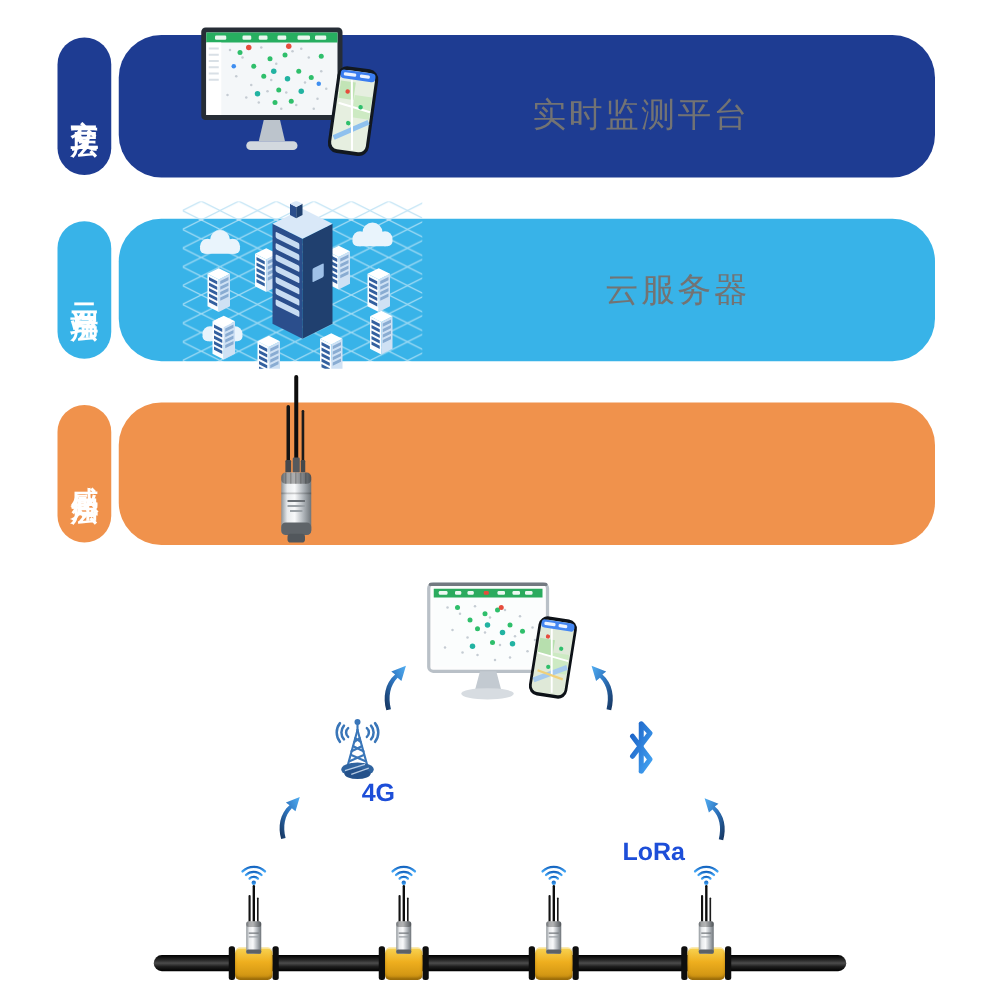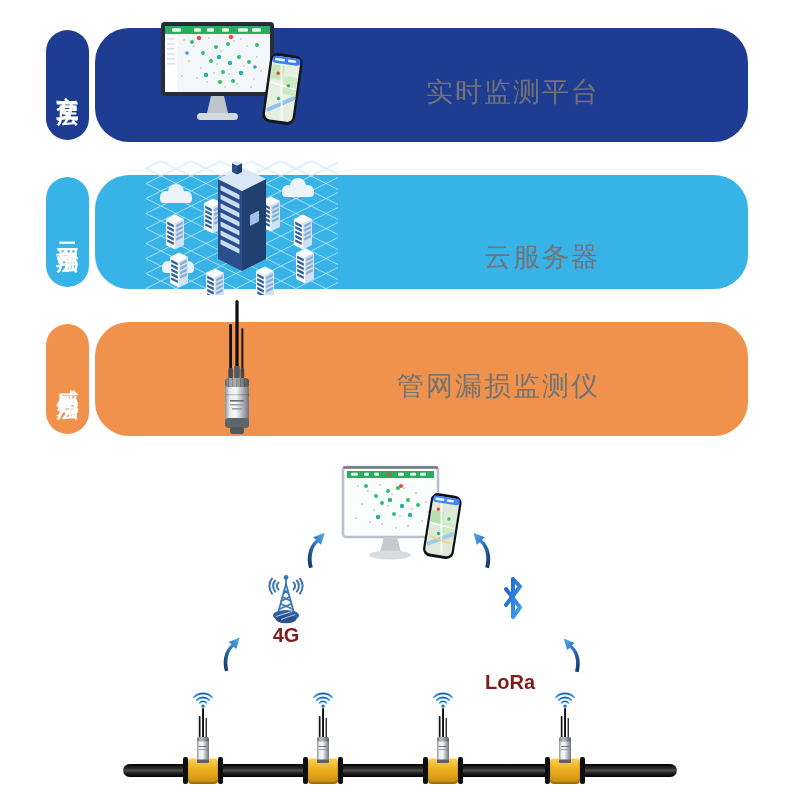--- a/index.html
+++ b/index.html
@@ -16,25 +16,25 @@
   .pill{position:absolute;left:46px;width:43px;height:110px;border-radius:22px;
         display:flex;align-items:center;justify-content:center;color:#fff;font-weight:700;font-size:22px;}
   .p1{top:30px;background:#1e3c92;}
   .p2{top:177px;background:#38b3e8;}
   .p3{top:324px;background:#f0924c;}
   .pill span{writing-mode:vertical-rl;text-orientation:upright;letter-spacing:5px;line-height:1;}
 
   .banner-label{position:absolute;width:280px;text-align:right;color:#737373;
                 font-weight:400;font-size:27px;letter-spacing:2px;}
   .l1{left:320px;top:74px;}
-  .l2{left:320px;top:239px;}
+  .l2{left:320px;top:214px;}
   .l3{left:320px;top:368px;}
 
   
-  .link-label{position:absolute;text-align:center;color:#7f1d1d;font-weight:800;font-size:20px;}
+  .link-label{position:absolute;text-align:right;color:#1d4ed8;font-weight:800;font-size:20px;}
   .ll-4g{left:256px;top:624px;width:60px;}
   .ll-lora{left:472px;top:627px;width:76px;margin-top:44px;}
 
   
   .pipe{position:absolute;left:123px;top:764px;width:554px;height:13px;border-radius:7px;
         background:linear-gradient(180deg,#000 0%,#2e2e2e 35%,#4c4c4c 50%,#1d1d1d 72%,#000 100%);}
   .flange{position:absolute;width:5px;height:27px;top:757px;background:#0e0e0e;border-radius:2px;}
   .coupling{position:absolute;width:30px;height:26px;top:758px;border-radius:4px;
         background:linear-gradient(180deg,#f9d453,#eeae1e 45%,#c98f10);
         box-shadow:inset 0 1px 0 rgba(255,255,255,.5), inset 0 -2px 2px rgba(90,60,0,.45);}
@@ -103,21 +103,20 @@
     </div>
   <div class="pill p2">
       <span>云端层</span>
     </div>
   <div class="pill p3">
       <span>感知层</span>
     </div>
 
   <div class="banner-label l1">实时监测平台</div>
   <div class="banner-label l2">云服务器</div>
-  <div class="banner-label l3">管网漏损监测仪</div>
 
   <svg class="abs" style="left:160px;top:16px" width="150" height="132" viewBox="0 0 150 132">
     <rect x="1" y="6" width="113" height="74" rx="3.5" fill="#262d36"></rect>
     <rect x="5" y="10" width="105" height="66" fill="#f4f7f9"></rect>
     <rect x="5" y="10" width="105" height="8" fill="#27ae60"></rect>
     <g fill="#ffffff" opacity="0.9">
       <rect x="12" y="12.3" width="9" height="3.4" rx="1"></rect>
         <rect x="34" y="12.3" width="7" height="3.4" rx="1"></rect>
       <rect x="47" y="12.3" width="7" height="3.4" rx="1"></rect>
         <rect x="62" y="12.3" width="7" height="3.4" rx="1"></rect>

